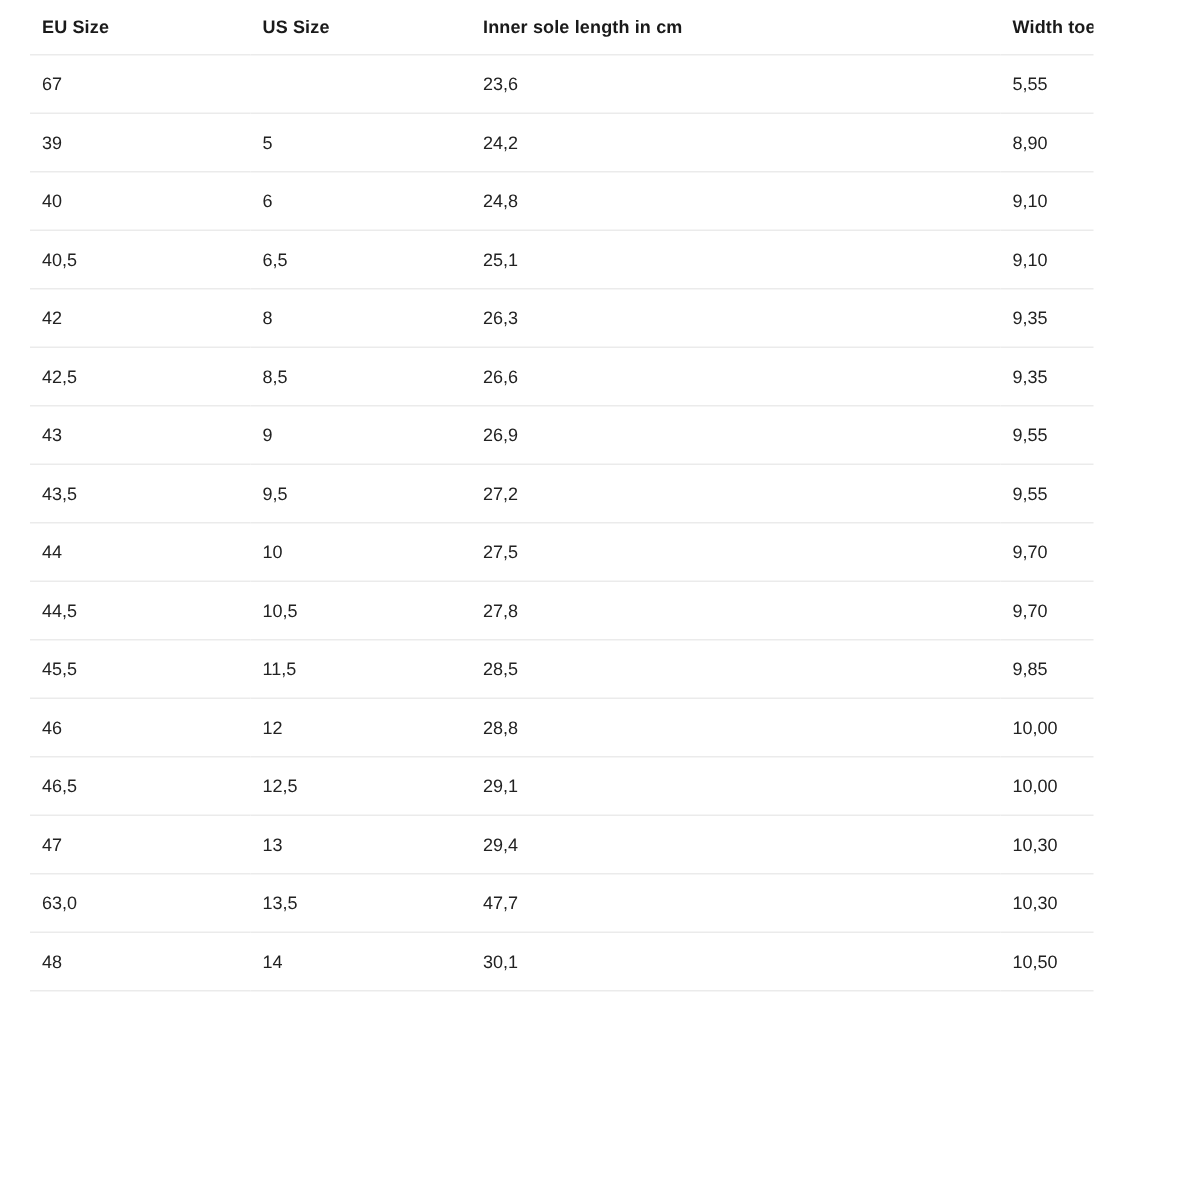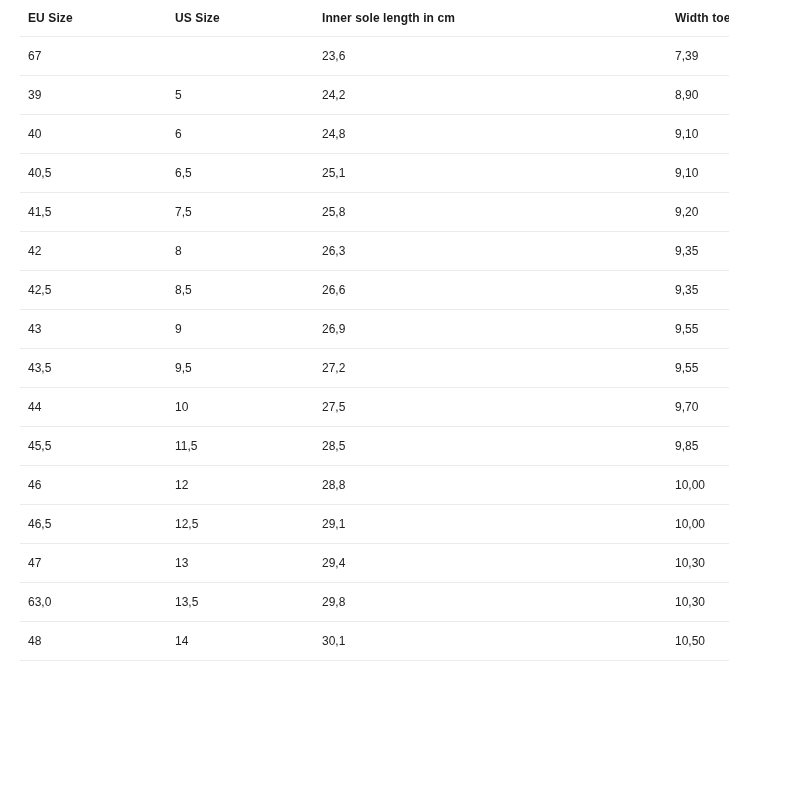--- a/index.html
+++ b/index.html
@@ -81,45 +81,39 @@
         <th>US Size</th>
         <th>Inner sole length in cm</th>
         <th>Width toe box</th>
       </tr>
     </thead>
     <tbody id="size-table-body">
         <tr>
           <td>67</td>
           <td class="empty-cell"></td>
           <td>23,6</td>
-          <td>7,39</td>
+          <td>5,55</td>
         </tr>
         <tr>
           <td>39</td>
           <td>5</td>
           <td>24,2</td>
           <td>8,90</td>
         </tr>
         <tr>
           <td>40</td>
           <td>6</td>
           <td>24,8</td>
           <td>9,10</td>
         </tr>
         <tr>
           <td>40,5</td>
           <td>6,5</td>
           <td>25,1</td>
           <td>9,10</td>
-        </tr>
-        <tr>
-          <td>41,5</td>
-          <td>7,5</td>
-          <td>25,8</td>
-          <td>9,20</td>
         </tr>
         <tr>
           <td>42</td>
           <td>8</td>
           <td>26,3</td>
           <td>9,35</td>
         </tr>
         <tr>
           <td>42,5</td>
           <td>8,5</td>
@@ -138,20 +132,26 @@
           <td>27,2</td>
           <td>9,55</td>
         </tr>
         <tr>
           <td>44</td>
           <td>10</td>
           <td>27,5</td>
           <td>9,70</td>
         </tr>
         <tr>
+          <td>44,5</td>
+          <td>10,5</td>
+          <td>27,8</td>
+          <td>9,70</td>
+        </tr>
+        <tr>
           <td>45,5</td>
           <td>11,5</td>
           <td>28,5</td>
           <td>9,85</td>
         </tr>
         <tr>
           <td>46</td>
           <td>12</td>
           <td>28,8</td>
           <td>10,00</td>
@@ -164,21 +164,21 @@
         </tr>
         <tr>
           <td>47</td>
           <td>13</td>
           <td>29,4</td>
           <td>10,30</td>
         </tr>
         <tr>
           <td>63,0</td>
           <td>13,5</td>
-          <td>29,8</td>
+          <td>47,7</td>
           <td>10,30</td>
         </tr>
         <tr>
           <td>48</td>
           <td>14</td>
           <td>30,1</td>
           <td>10,50</td>
         </tr>
       </tbody>
   </table>

